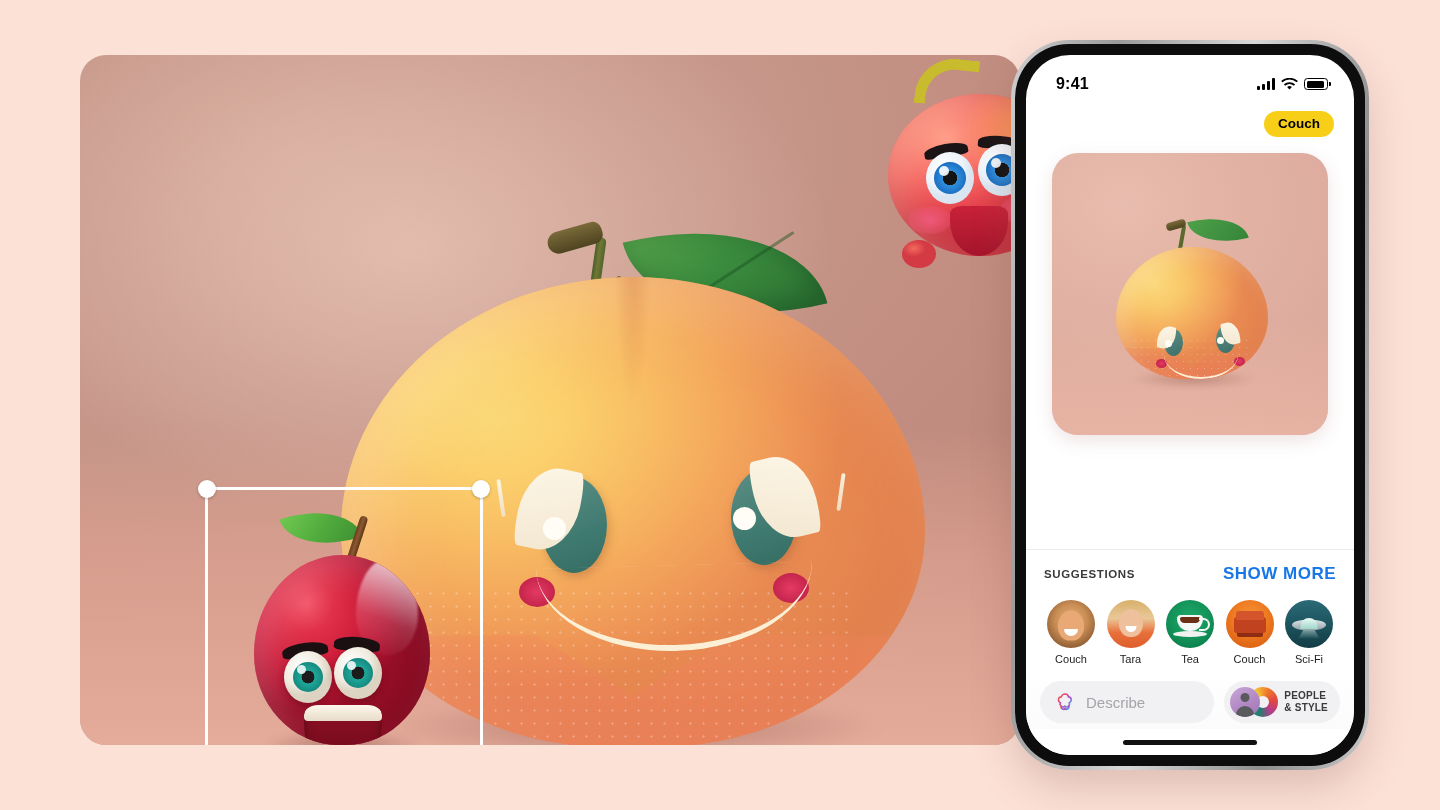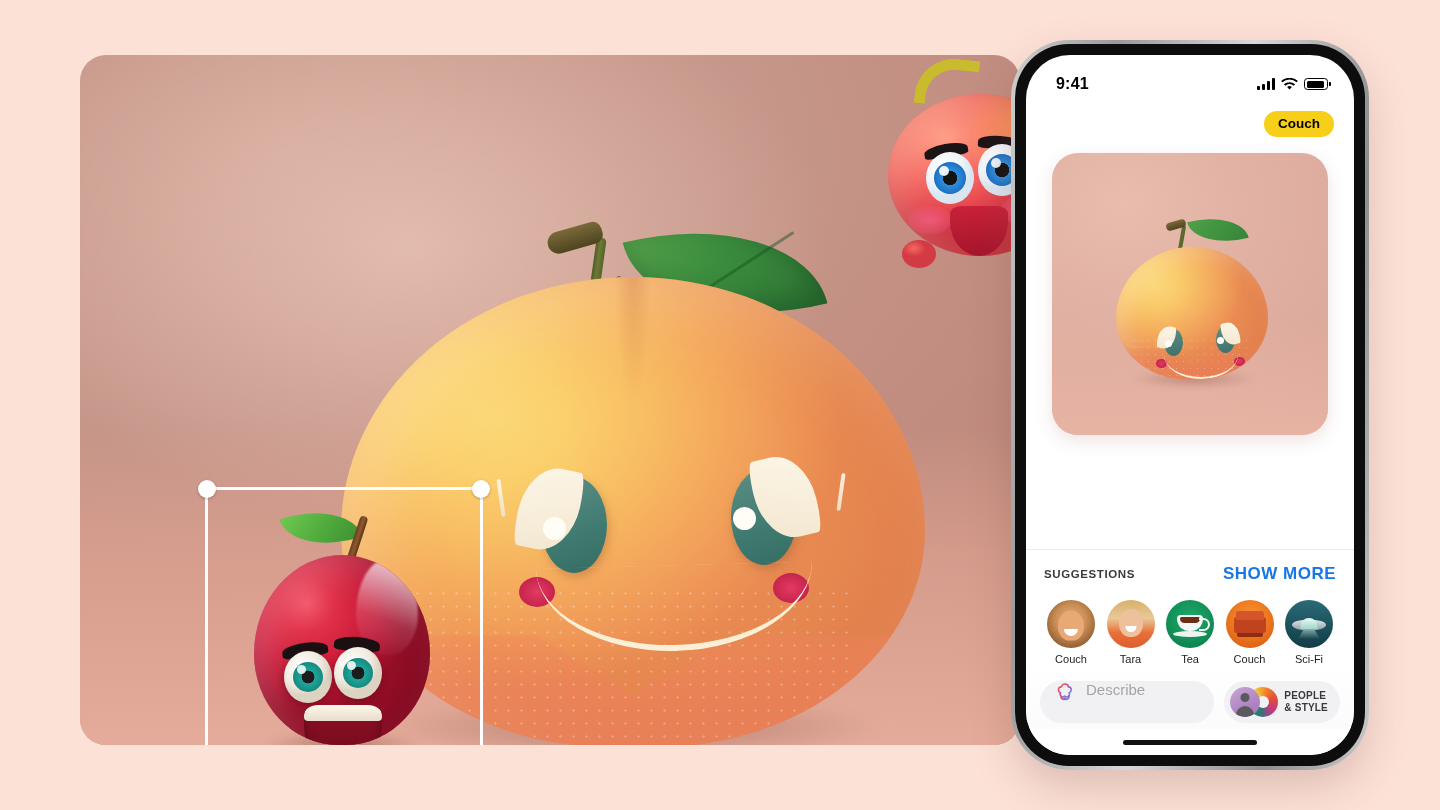--- a/index.html
+++ b/index.html
@@ -416,21 +416,21 @@
                     clip-path: polygon(28% 0, 72% 0, 100% 100%, 0 100%); }
 
   
   .bottombar {
     flex: none; display:flex; align-items:center; gap: 10px;
     padding: 12px 14px 6px 14px;
     background: linear-gradient(180deg, #ffffff, #fbfbfb);
   }
   .describe {
     flex: 1 1 auto; height: 42px; border-radius: 21px;
-    background: #f1f1f3; display:flex; gap: 10px; padding: 0 14px;
+    background: #f1f1f3; display:flex; align-items:center; gap: 10px; padding: 0 14px;
     cursor: text;
   }
   .ip-icon { width: 22px; height: 22px; flex:none; }
   .describe-ph { font-size: 15px; color: #a4a4a9; }
   .people-style {
     flex: none; height: 42px; border-radius: 21px; background: #f1f1f3;
     display:flex; align-items:center; gap: 6px; padding: 0 12px 0 6px; cursor:pointer;
   }
   .ps-avatars { position: relative; width: 48px; height: 30px; flex:none; }
   .ps-person {

